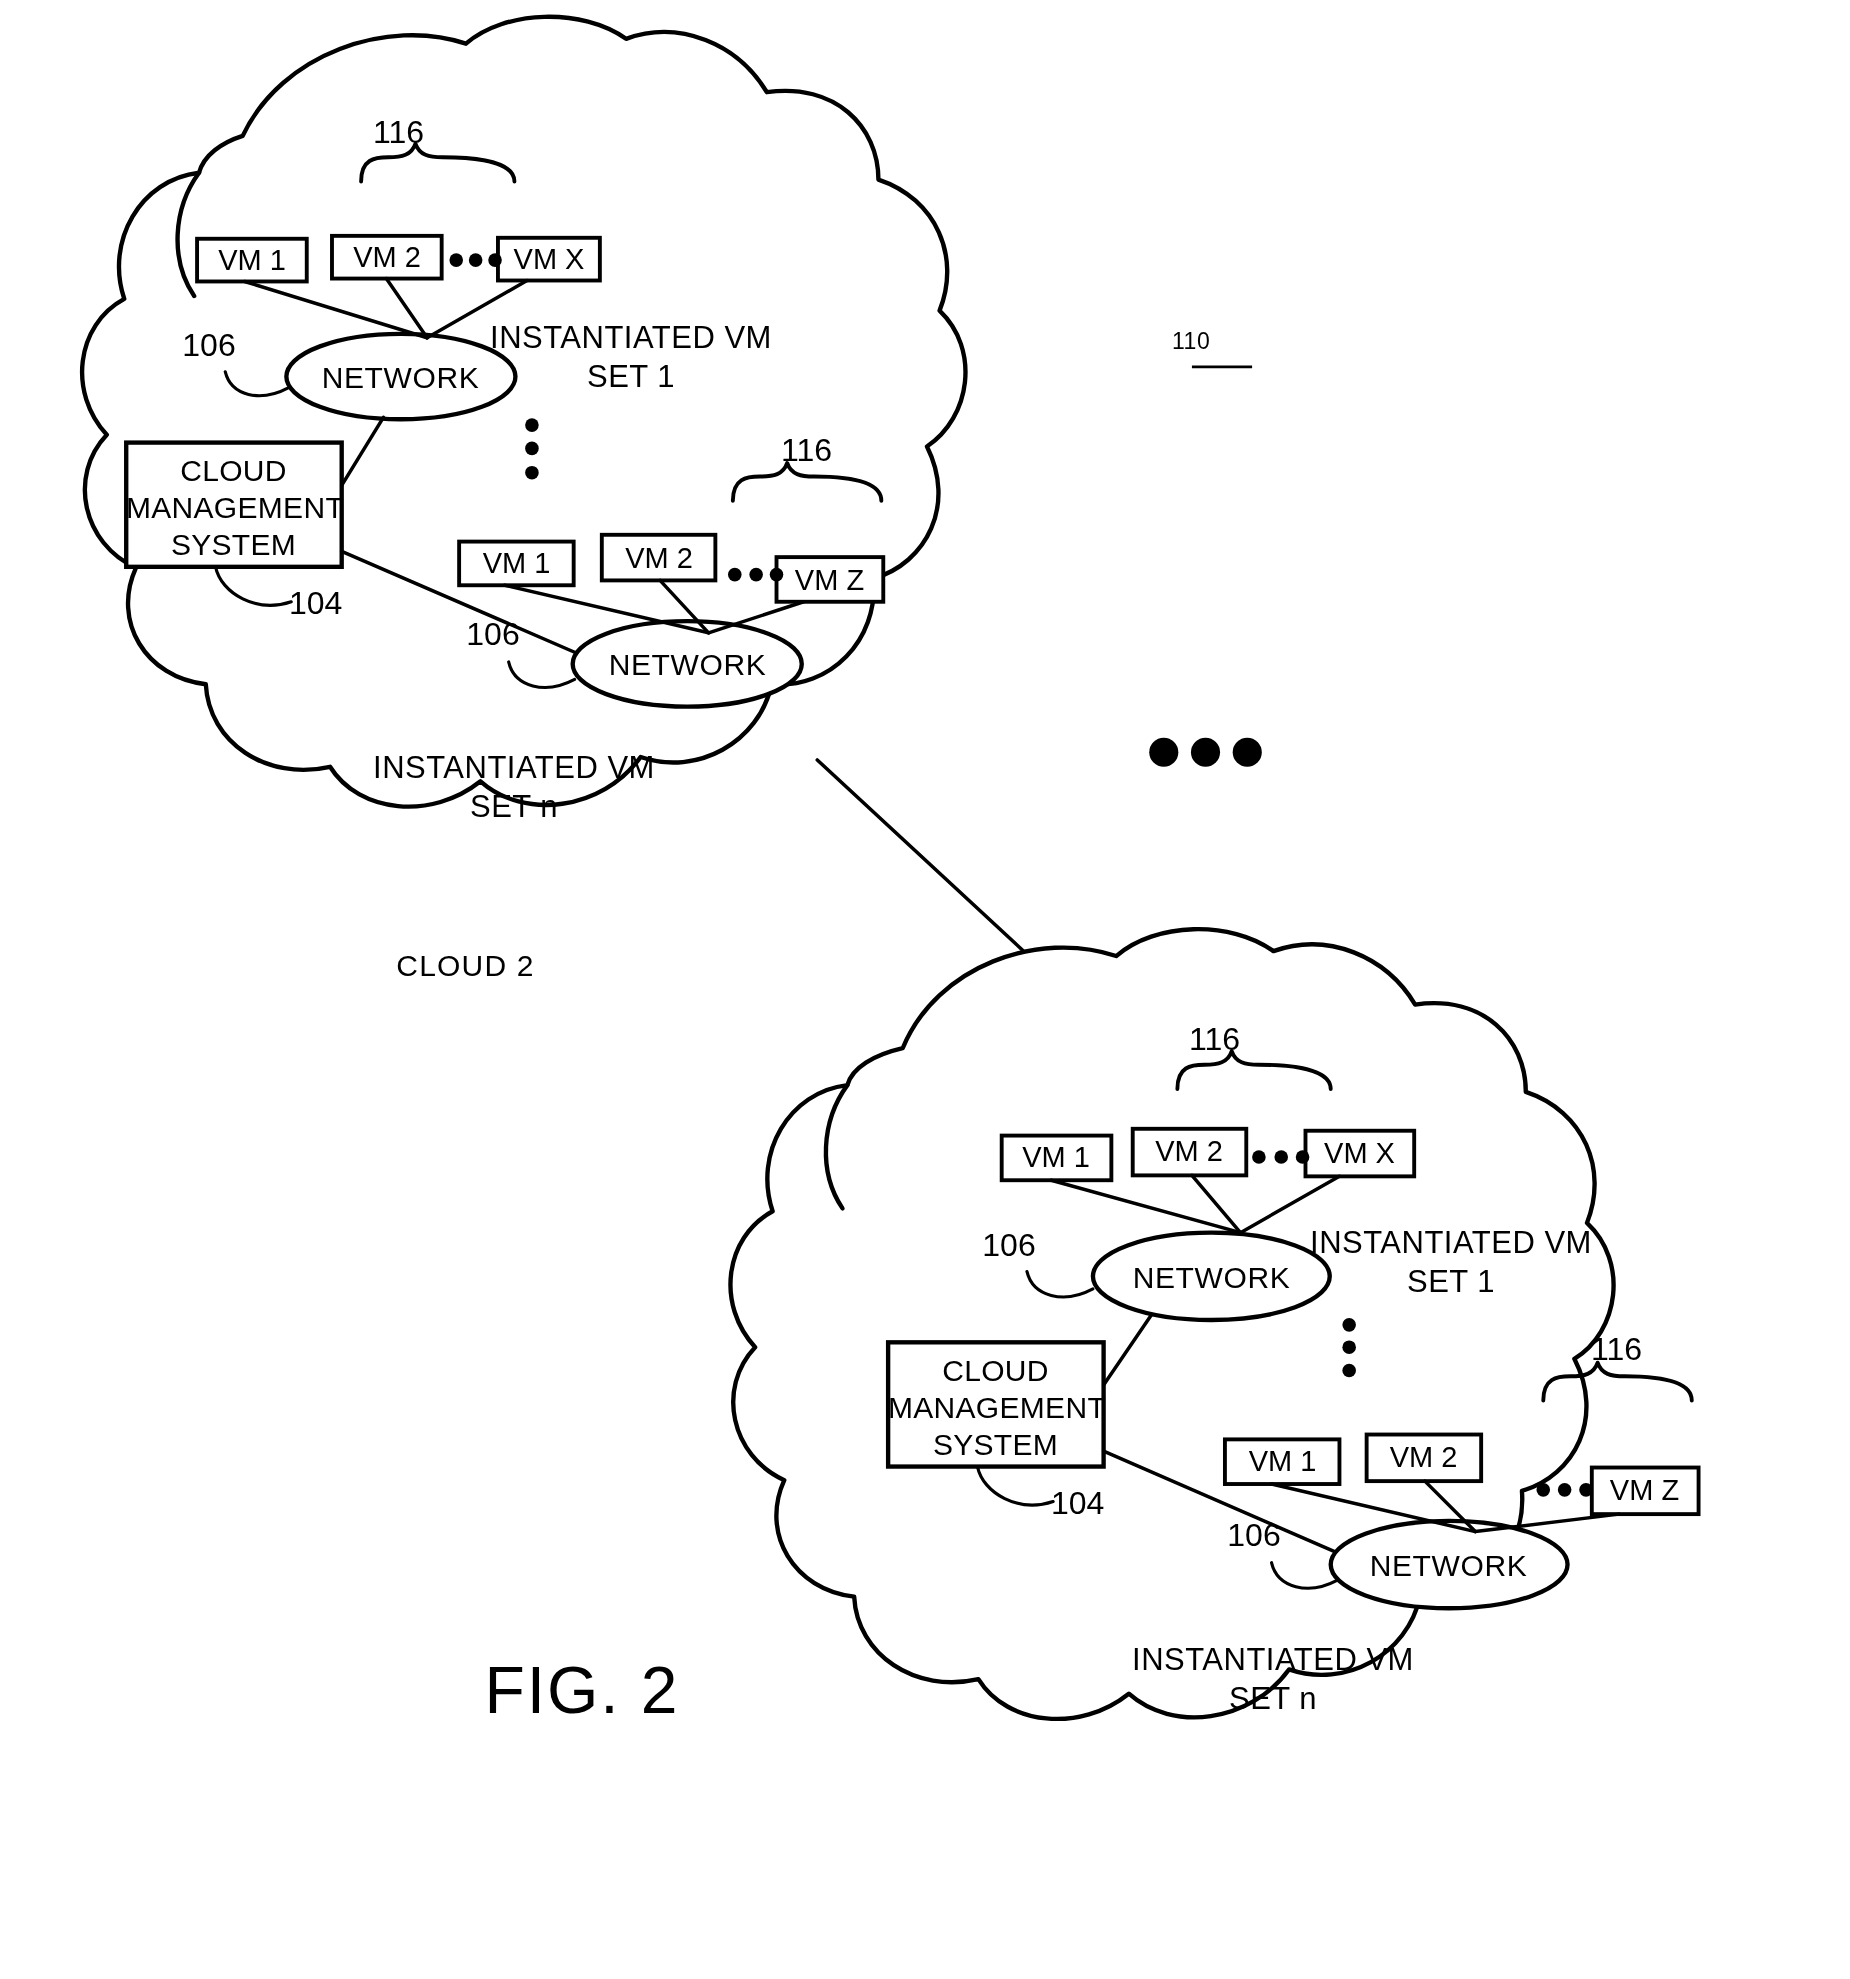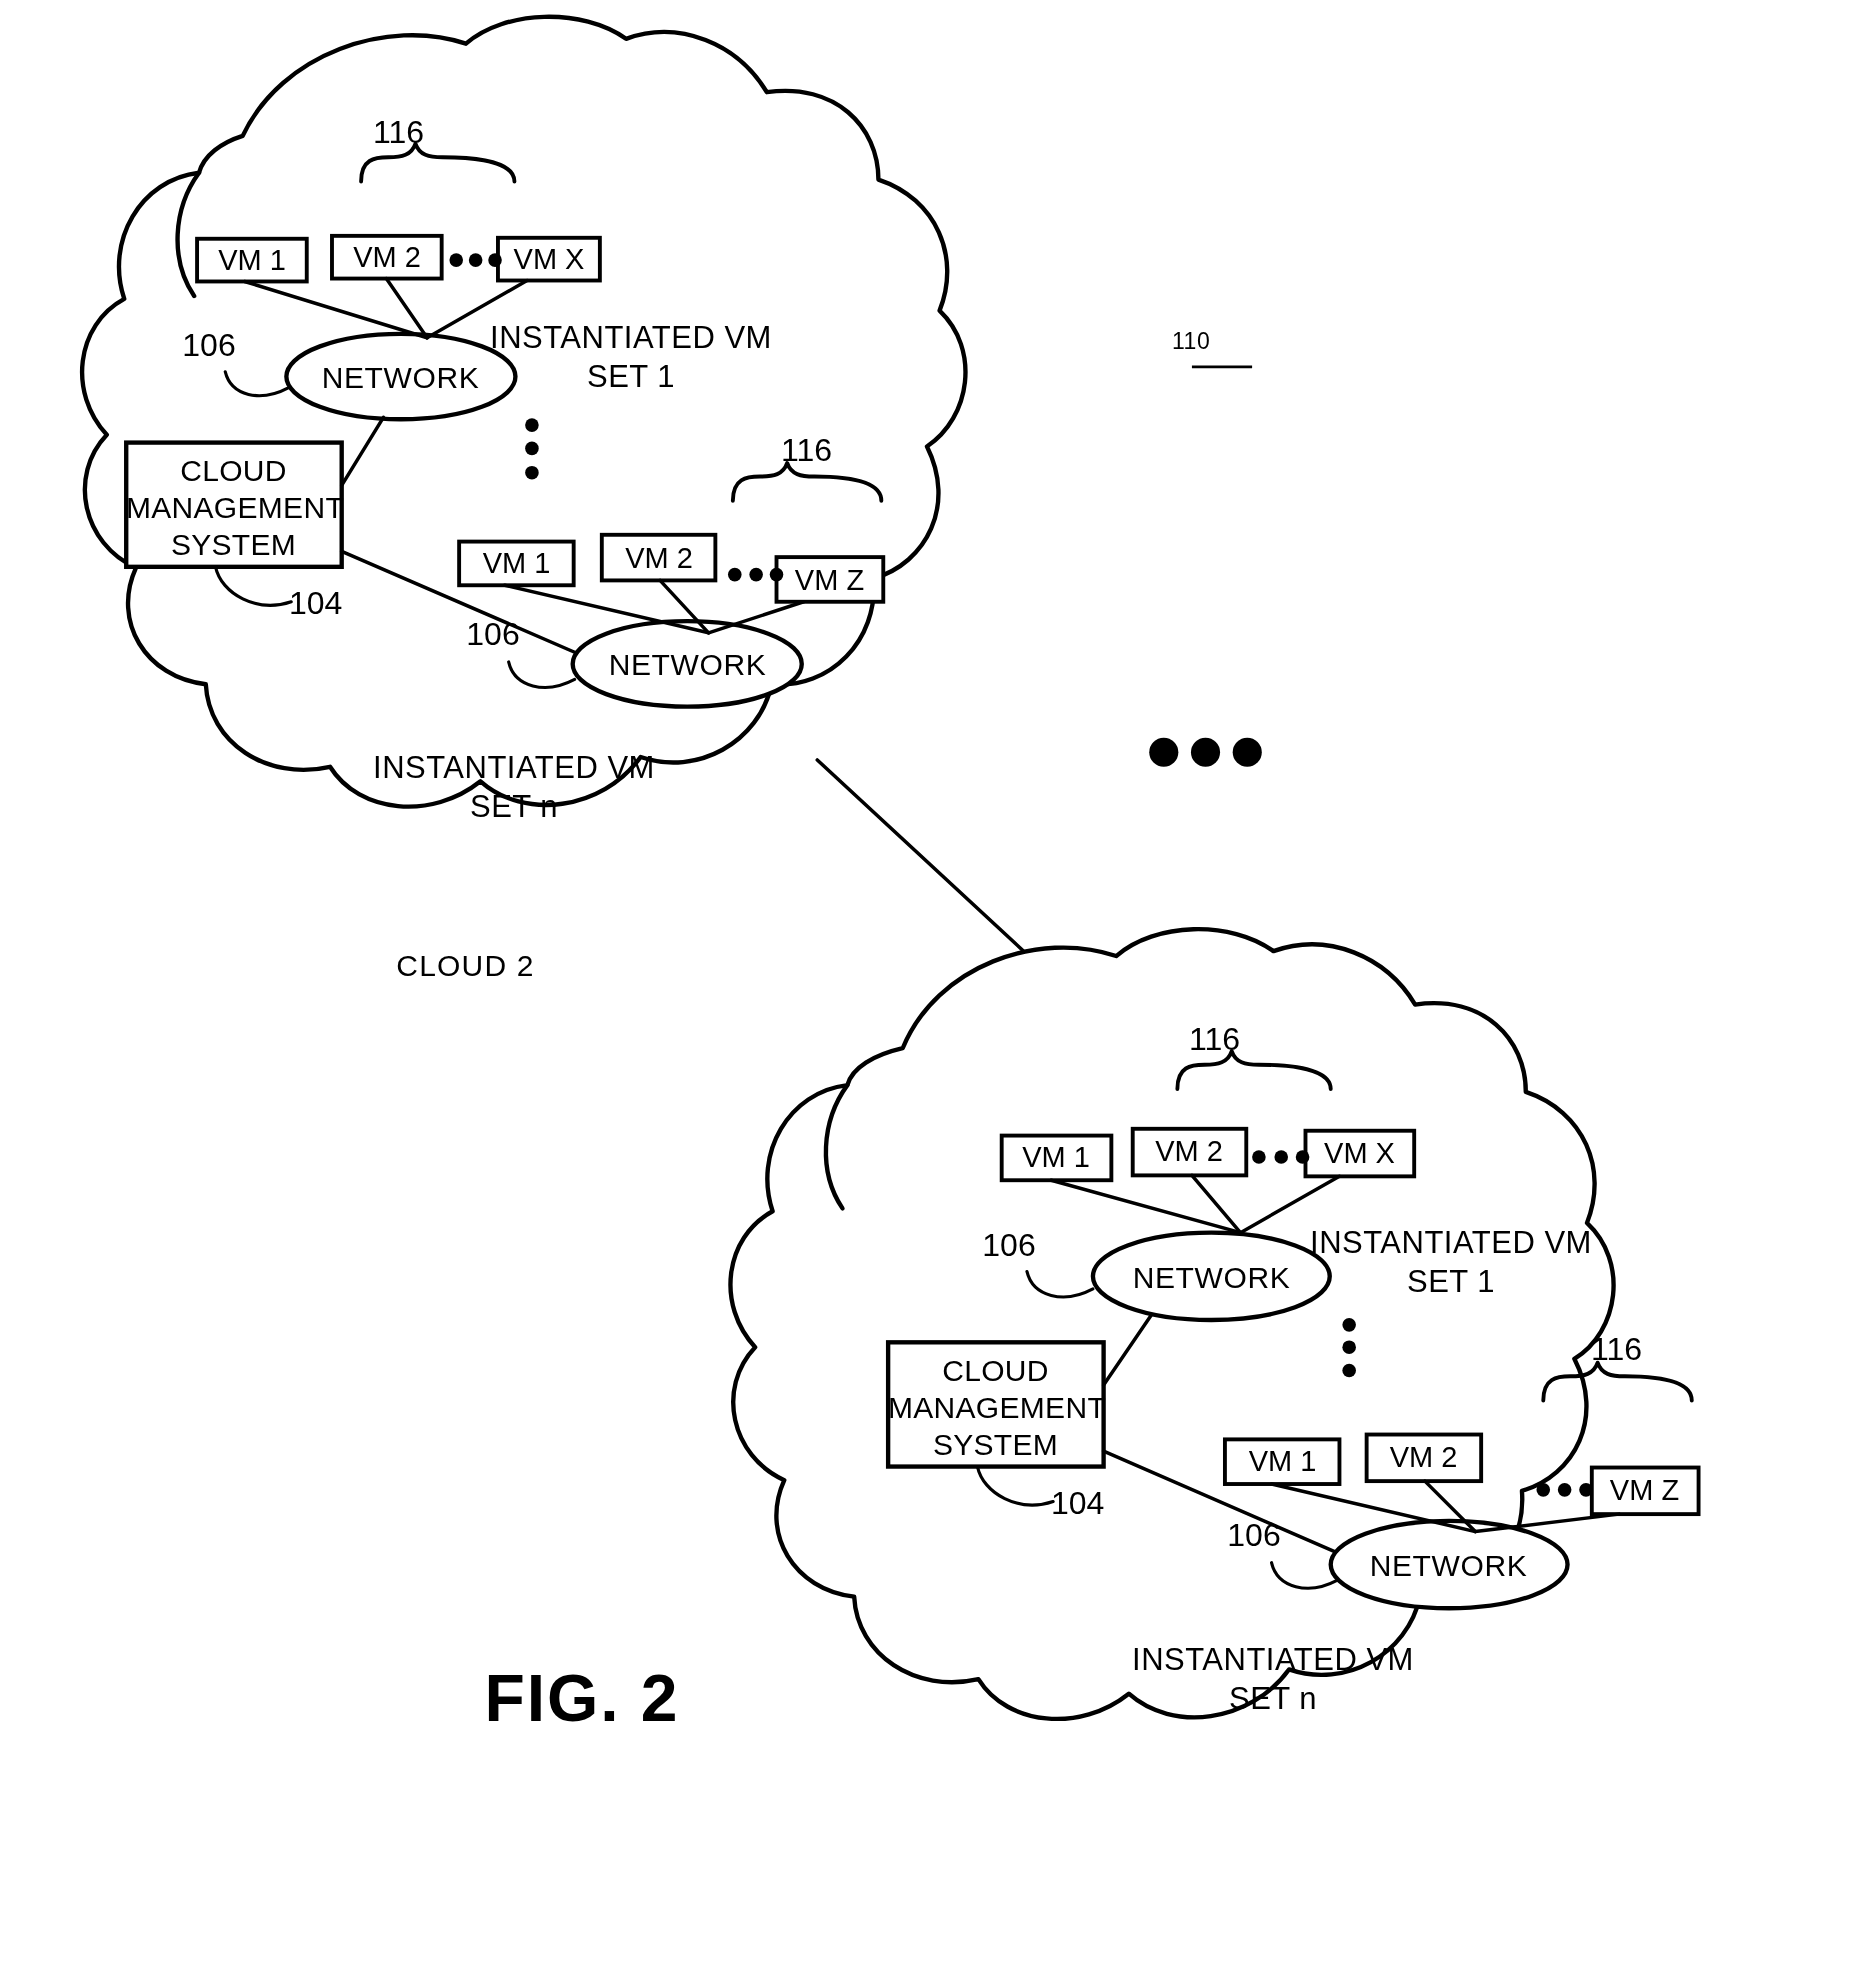--- a/index.html
+++ b/index.html
@@ -309,15 +309,15 @@
   <div style="position:absolute;left:1334px;top:1549px;width:229px;text-align:center;font-size:30px;letter-spacing:0.6px;">NETWORK</div>
   <div style="position:absolute;left:1215px;top:1517px;width:78px;text-align:center;font-size:32px;">106</div>
 
   <div style="position:absolute;left:1103px;top:1640px;width:340px;text-align:center;font-size:31px;line-height:39px;letter-spacing:0.5px;">
     <span>INSTANTIATED VM</span><br>
     <span>SET n</span>
   </div>
 
   <div style="position:absolute;left:1164px;top:1986px;width:233px;text-align:center;font-size:24px;letter-spacing:1.2px;">CLOUD m</div>
 
-  <div style="position:absolute;left:388px;top:1652px;width:388px;text-align:center;font-size:66px;font-weight:bold;letter-spacing:1.9px;margin-top:8px;">FIG. 2</div>
+  <div style="position:absolute;left:388px;top:1652px;width:388px;text-align:center;font-size:66px;font-weight:normal;letter-spacing:1.9px;">FIG. 2</div>
 </div>
 
 
 </body></html>

